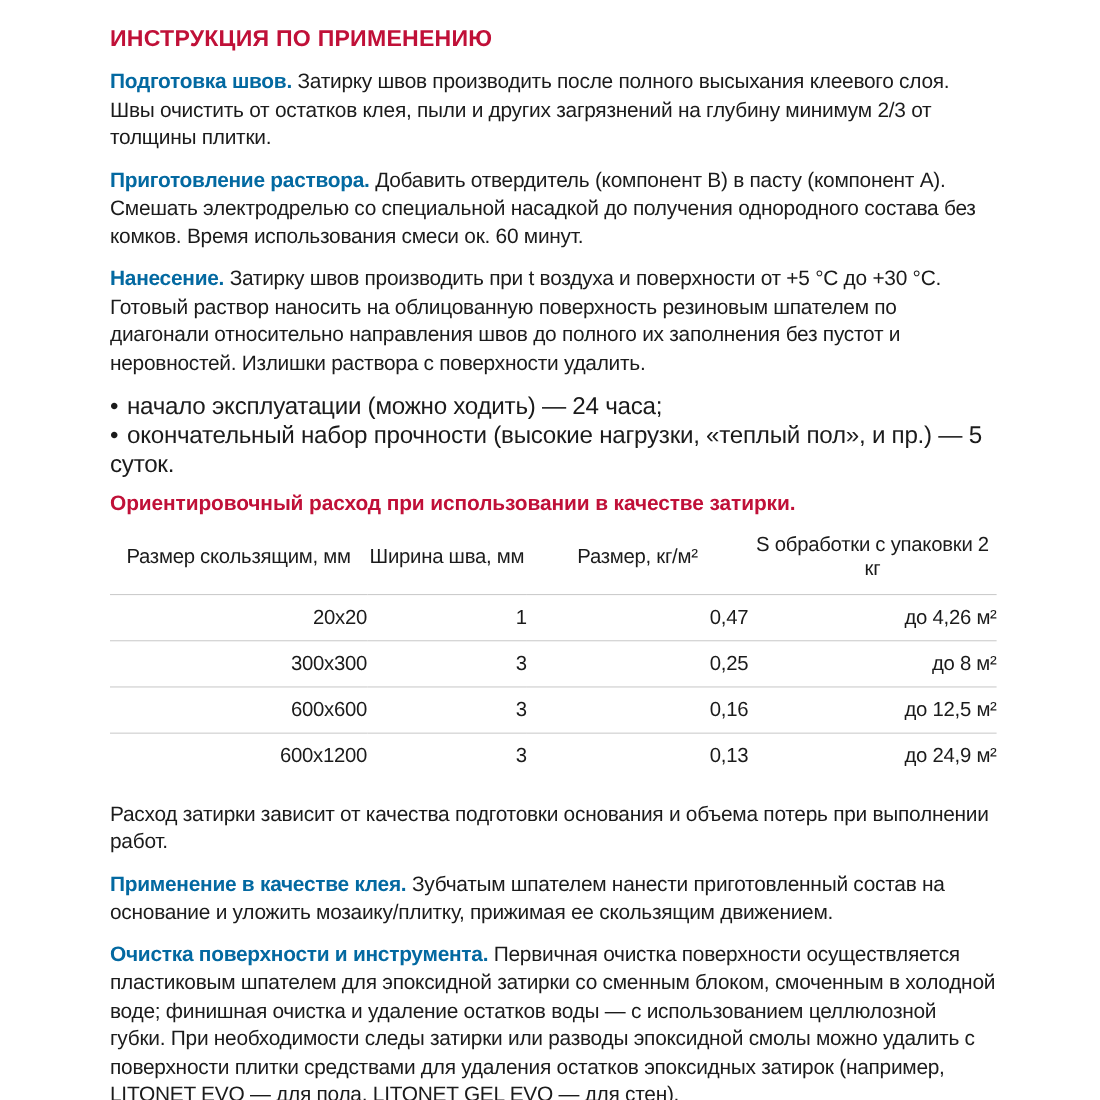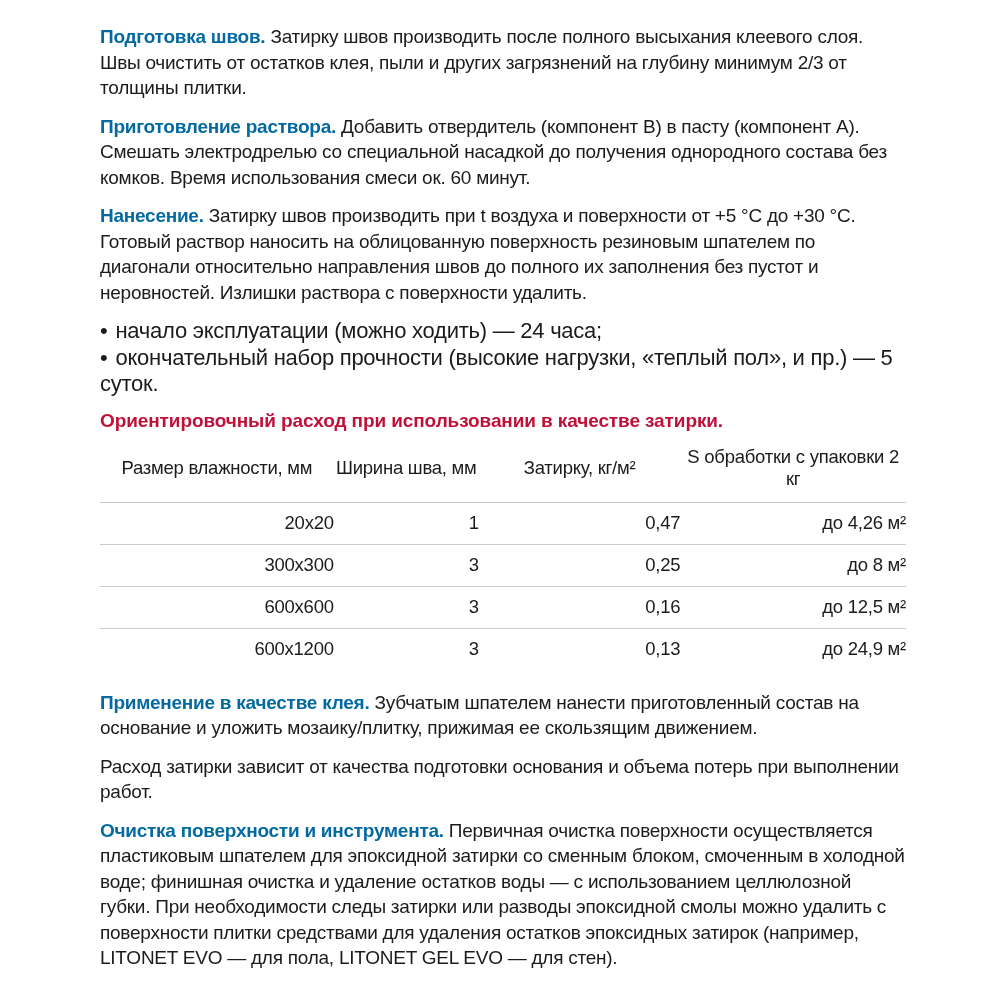--- a/index.html
+++ b/index.html
@@ -79,20 +79,21 @@
   }
   table.consumption tbody tr:last-child td {
     border-bottom: none;
   }
 </style>
 </head>
 <body>
 
 <div class="page">
 
+  <h1 class="title">ИНСТРУКЦИЯ ПО ПРИМЕНЕНИЮ</h1>
 
   <p class="para"><span class="lead">Подготовка швов.</span> <span>Затирку швов производить после полного высыхания клеевого слоя. Швы очистить от остатков клея, пыли и других загрязнений на глубину минимум 2/3 от толщины плитки.</span></p>
 
   <p class="para"><span class="lead">Приготовление раствора.</span> <span>Добавить отвердитель (компонент B) в пасту (компонент A). Смешать электродрелью со специальной насадкой до получения однородного состава без комков. Время использования смеси ок. 60 минут.</span></p>
 
   <p class="para"><span class="lead">Нанесение.</span> <span>Затирку швов производить при t воздуха и поверхности от +5 °C до +30 °C. Готовый раствор наносить на облицованную поверхность резиновым шпателем по диагонали относительно направления швов до полного их заполнения без пустот и неровностей. Излишки раствора с поверхности удалить.</span></p>
 
   <ul class="bullets">
     <li>начало эксплуатации (можно ходить) — 24 часа;</li>
     <li>окончательный набор прочности (высокие нагрузки, «теплый пол», и пр.) — 5 суток.</li>
@@ -102,23 +103,23 @@
 
   <table class="consumption">
     <colgroup>
       <col style="width:29%">
         <col style="width:18%">
         <col style="width:25%">
         <col style="width:28%">
     </colgroup>
     <thead>
       <tr>
-        <th>Размер влажности, мм</th>
+        <th>Размер скользящим, мм</th>
         <th>Ширина шва, мм</th>
-        <th>Затирку, кг/м²</th>
+        <th>Размер, кг/м²</th>
         <th>S обработки с упаковки 2 кг</th>
       </tr>
     </thead>
     <tbody>
       <tr>
         <td>20х20</td>
         <td>1</td>
         <td>0,47</td>
         <td>до 4,26 м²</td>
       </tr>
@@ -136,19 +137,19 @@
       </tr>
       <tr>
         <td>600х1200</td>
         <td>3</td>
         <td>0,13</td>
         <td>до 24,9 м²</td>
       </tr>
     </tbody>
   </table>
 
+  <p class="para">Расход затирки зависит от качества подготовки основания и объема потерь при выполнении работ.</p>
+
   <p class="para"><span class="lead">Применение в качестве клея.</span> <span>Зубчатым шпателем нанести приготовленный состав на основание и уложить мозаику/плитку, прижимая ее скользящим движением.</span></p>
-
-  <p class="para">Расход затирки зависит от качества подготовки основания и объема потерь при выполнении работ.</p>
 
   <p class="para"><span class="lead">Очистка поверхности и инструмента.</span> <span>Первичная очистка поверхности осуществляется пластиковым шпателем для эпоксидной затирки со сменным блоком, смоченным в холодной воде; финишная очистка и удаление остатков воды — с использованием целлюлозной губки. При необходимости следы затирки или разводы эпоксидной смолы можно удалить с поверхности плитки средствами для удаления остатков эпоксидных затирок (например, LITONET EVO — для пола, LITONET GEL EVO — для стен).</span></p>
 
 </div>
 
 </body></html>

